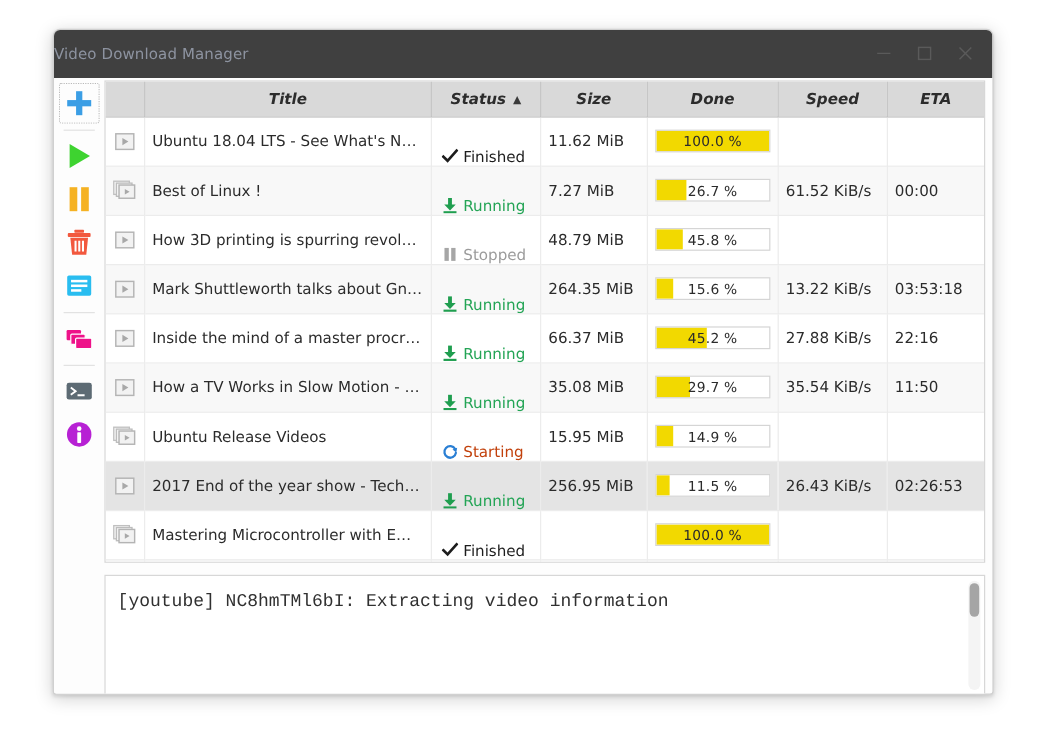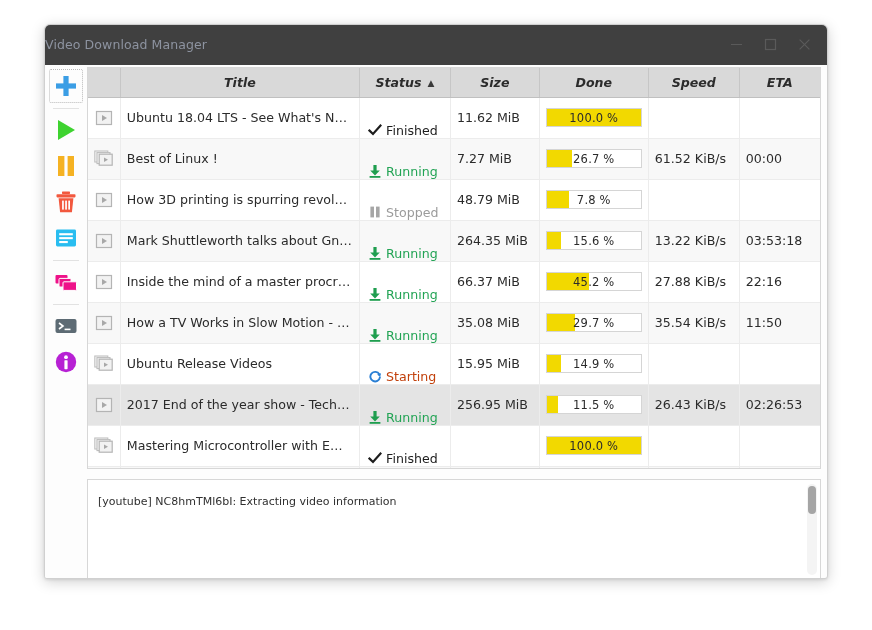--- a/index.html
+++ b/index.html
@@ -231,25 +231,26 @@
     border: 1px solid #d7d7d7;
     background: #ffffff;
     height: 101px;
     overflow: hidden;
     box-sizing: border-box;
   }
   .log-inner {
     padding: 8px 22px 0 10px;
   }
   .log-line {
-    font-size: 11px;
+    font-size: 15px;
     color: #303030;
     line-height: 27px;
     white-space: nowrap;
     overflow: hidden;
+    font-family: Liberation Mono, monospace;
   }
   .log-scrollbar {
     position: absolute;
     right: 3px;
     top: 4px;
     bottom: 4px;
     width: 10px;
     background: #f4f4f4;
     border-radius: 5px;
   }
@@ -466,21 +467,21 @@
                         <rect x="2.4" y="1.6" width="3.6" height="10.8" fill="#a6a6a6"></rect>
                         <rect x="8" y="1.6" width="3.6" height="10.8" fill="#a6a6a6"></rect>
                       </svg>
                       <span class="status-label st-stopped">Stopped</span>
                     </div>
                   </td>
                   <td class="c-size">48.79 MiB</td>
                   <td>
                     <div class="progress">
                       <div class="progress-fill" style="width:23.5%"></div>
-                      <div class="progress-text">7.8 %</div>
+                      <div class="progress-text">45.8 %</div>
                     </div>
                   </td>
                   <td class="c-speed"></td>
                   <td class="c-eta"></td>
                 </tr>
                 <tr class="even">
                   <td class="col-icon">
                     <div class="row-icon-cell">
                       <svg width="18" height="16" viewBox="0 0 18 16">
                         <rect x="1.5" y="1.5" width="15" height="13" fill="#f2f2f2" stroke="#b4b4b4" stroke-width="1.2"></rect>

